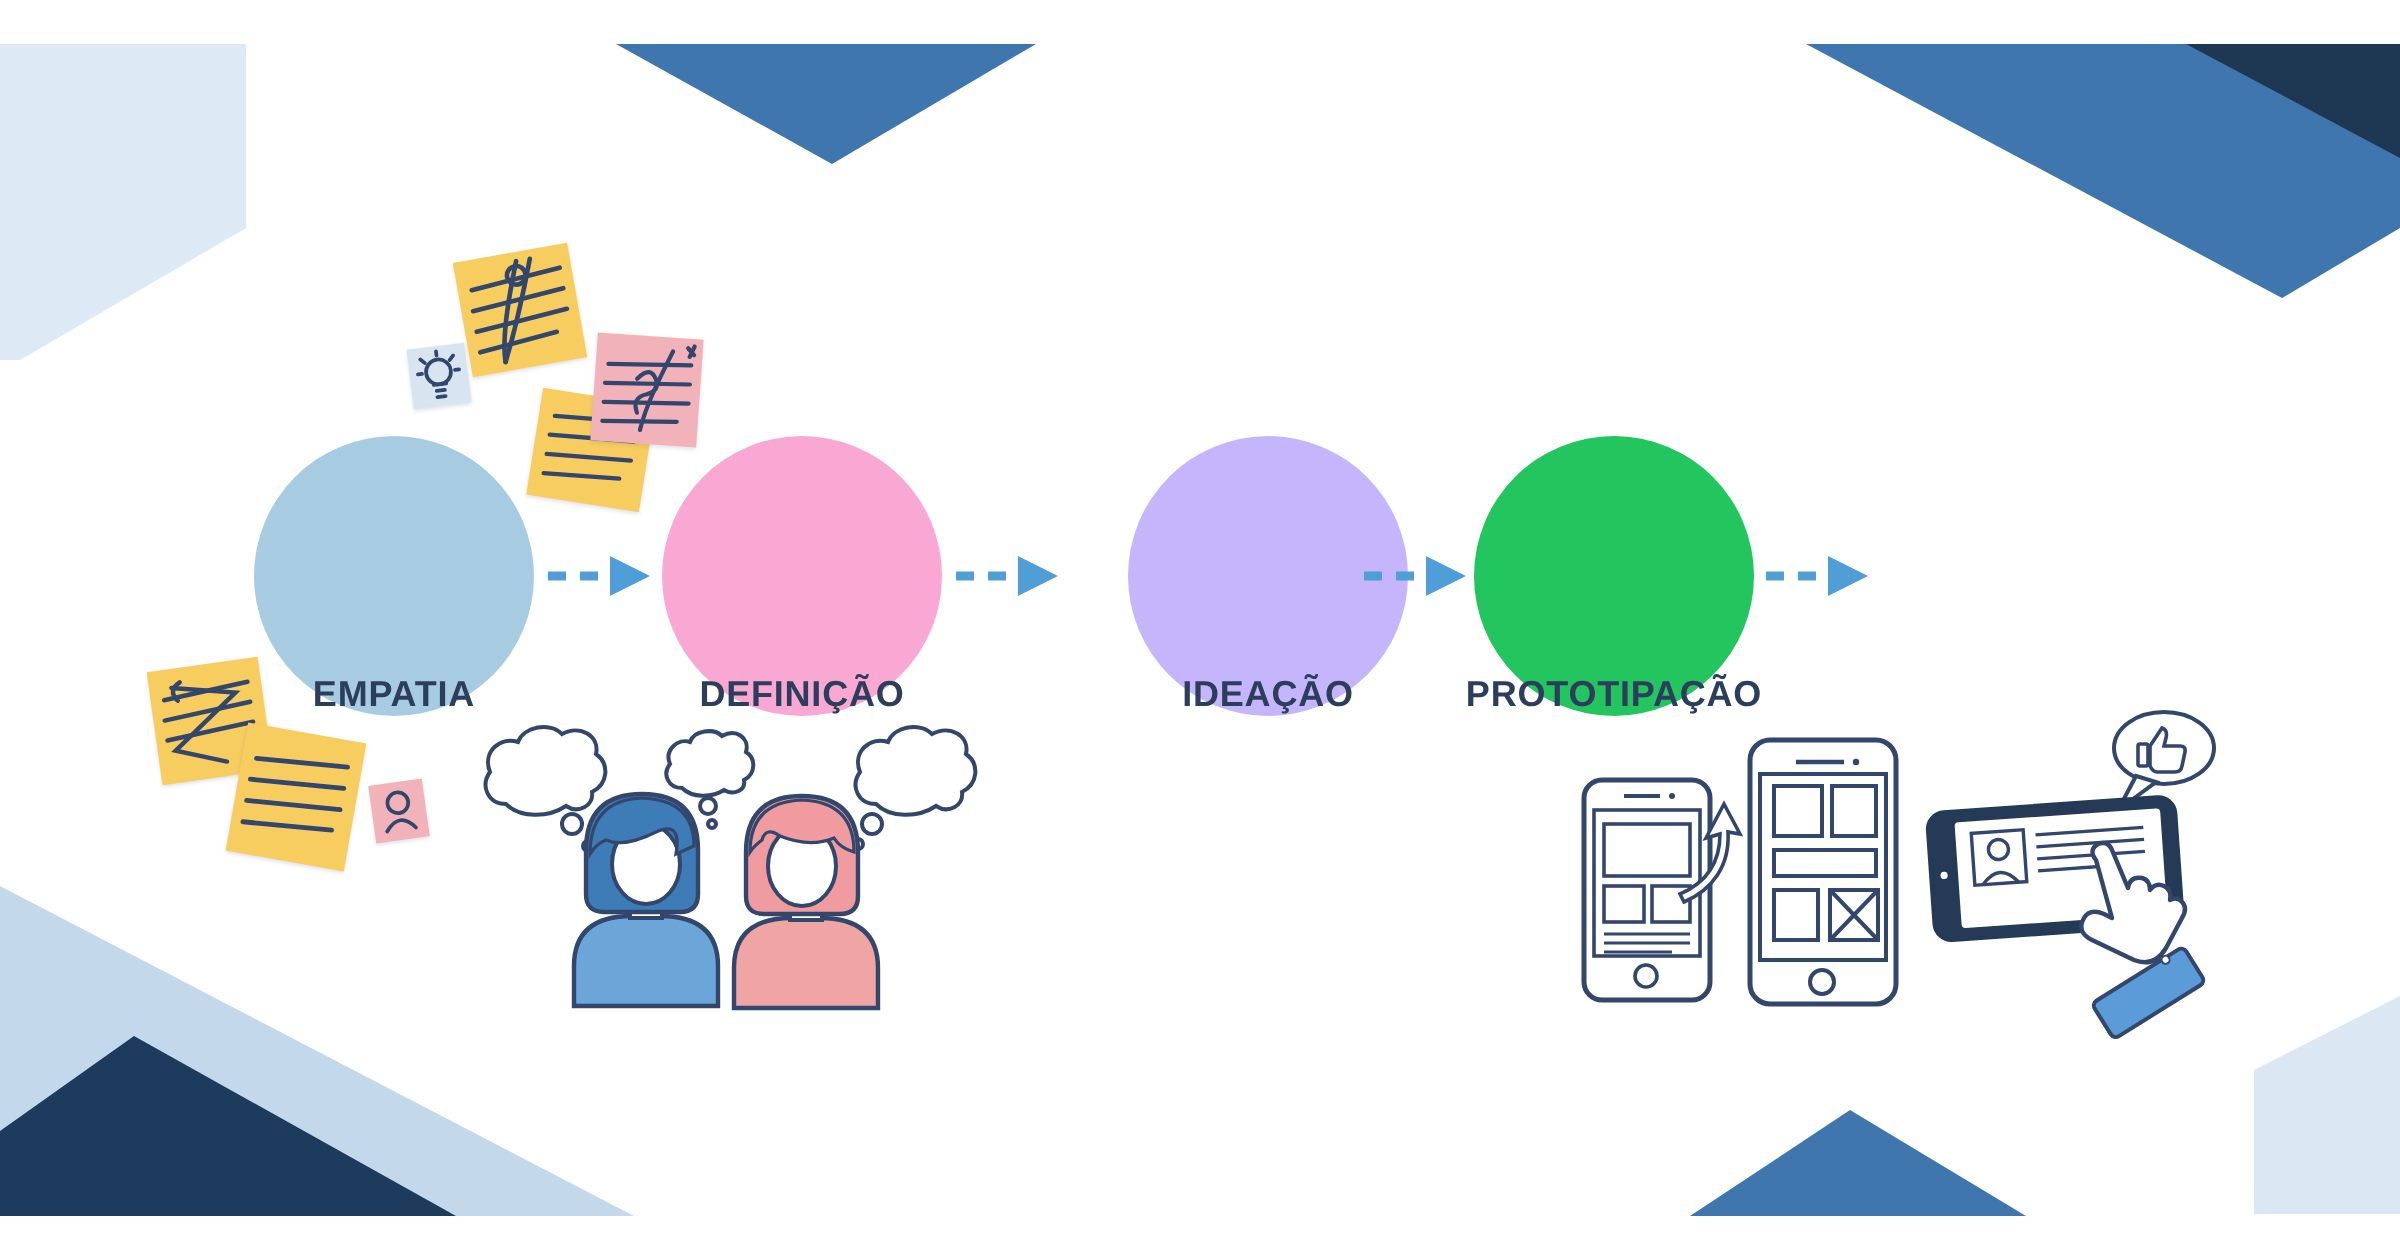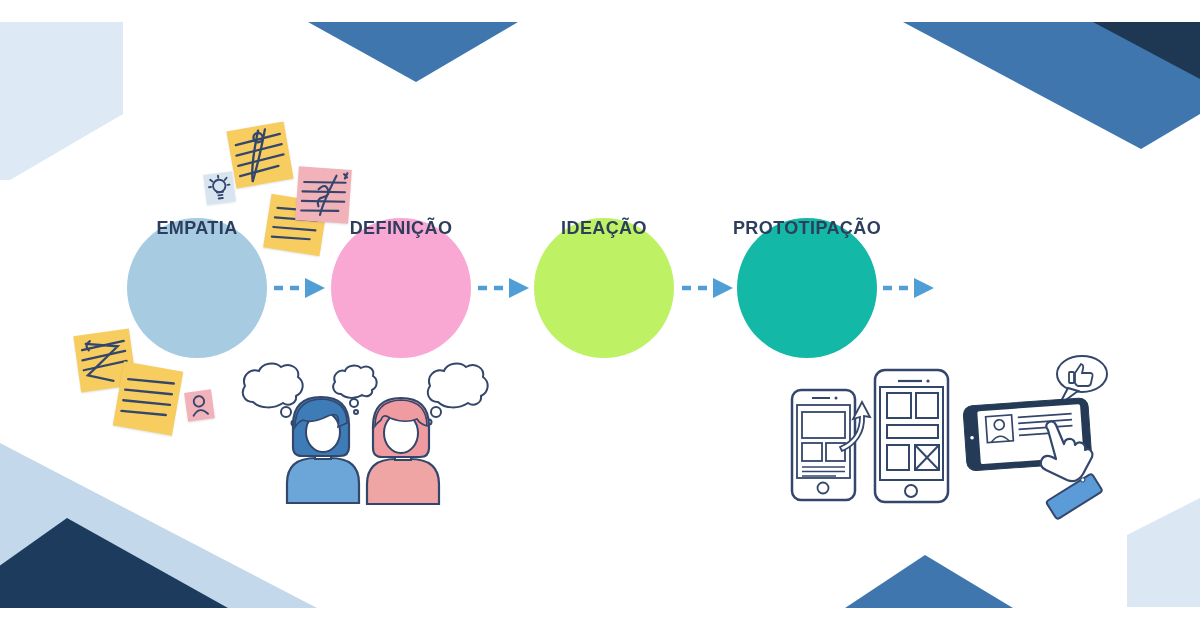--- a/index.html
+++ b/index.html
@@ -4,21 +4,21 @@
 <style>
   html,body{margin:0;padding:0;background:#ffffff;}
   .canvas{
     position:relative;width:1200px;height:630px;overflow:hidden;
     background:#ffffff;font-family:"Liberation Sans",sans-serif;
   }
   .deco-layer{position:absolute;inset:0;width:1200px;height:630px;}
   
   .stage{
     position:absolute;width:140px;height:140px;border-radius:50%;
-    display:flex;align-items:flex-start;justify-content:center;
+    display:flex;align-items:flex-end;justify-content:center;
     font-weight:bold;font-size:18px;letter-spacing:.4px;color:#2d3e5c;
     text-align:center;z-index:2;
   }
   .stage.s4{font-size:17px;}
   .arrow{position:absolute;z-index:2;}
   
   .note{position:absolute;z-index:3;box-shadow:0 1px 2px rgba(80,90,120,.18);}
   .note svg{display:block;width:100%;height:100%;}
   .illus{position:absolute;z-index:3;}
   .illus svg{display:block;}
@@ -38,24 +38,24 @@
     <polygon points="925,555 1013,608 845,608" fill="#3e76ad"></polygon>
     <polygon points="1200,498 1127,535 1127,607 1200,607" fill="#dbe7f3"></polygon>
   </svg>
 
   <div class="stage s0" style="left: 127px; top: 218px; background: rgb(167, 203, 225); color: rgb(45, 62, 92);">
     <span>EMPATIA</span>
   </div>
   <div class="stage s1" style="left: 331px; top: 218px; background: #f9a8d4; color: rgb(45, 62, 92);">
     <span>DEFINIÇÃO</span>
   </div>
-  <div class="stage s2" style="left: 534px; top: 218px; background: #bef264; color: rgb(45, 62, 92);">
+  <div class="stage s2" style="left: 564px; top: 218px; background: #c4b5fd; color: rgb(45, 62, 92);">
     <span>IDEAÇÃO</span>
   </div>
-  <div class="stage s3" style="left: 737px; top: 218px; background: #14b8a6; color: rgb(45, 62, 92);">
+  <div class="stage s3" style="left: 737px; top: 218px; background: #22c55e; color: rgb(45, 62, 92);">
     <span>PROTOTIPAÇÃO</span>
   </div>
 
   <svg class="arrow" style="left:272px;top:276px;" width="54" height="24" viewBox="0 0 54 24">
     <line x1="2" y1="12" x2="30" y2="12" stroke-width="4.5" stroke-dasharray="9 7" stroke="#4f9ed6"></line>
     <polygon points="33,2 53,12 33,22" fill="#4f9ed6"></polygon>
   </svg>
   <svg class="arrow" style="left:476px;top:276px;" width="54" height="24" viewBox="0 0 54 24">
     <line x1="2" y1="12" x2="30" y2="12" stroke-width="4.5" stroke-dasharray="9 7" stroke="#4f9ed6"></line>
     <polygon points="33,2 53,12 33,22" fill="#4f9ed6"></polygon>

